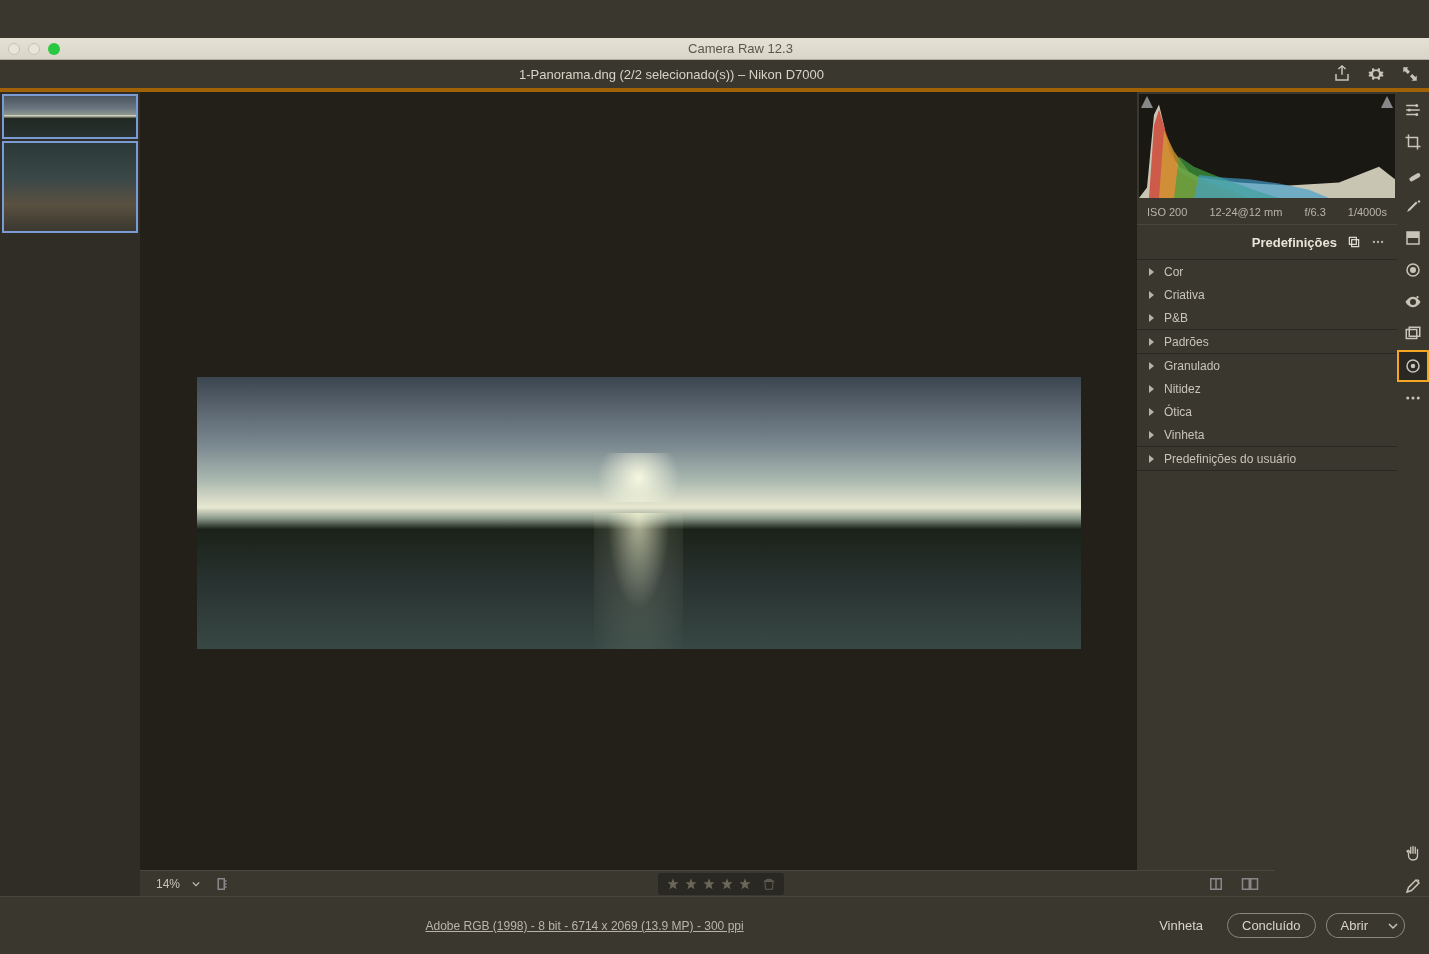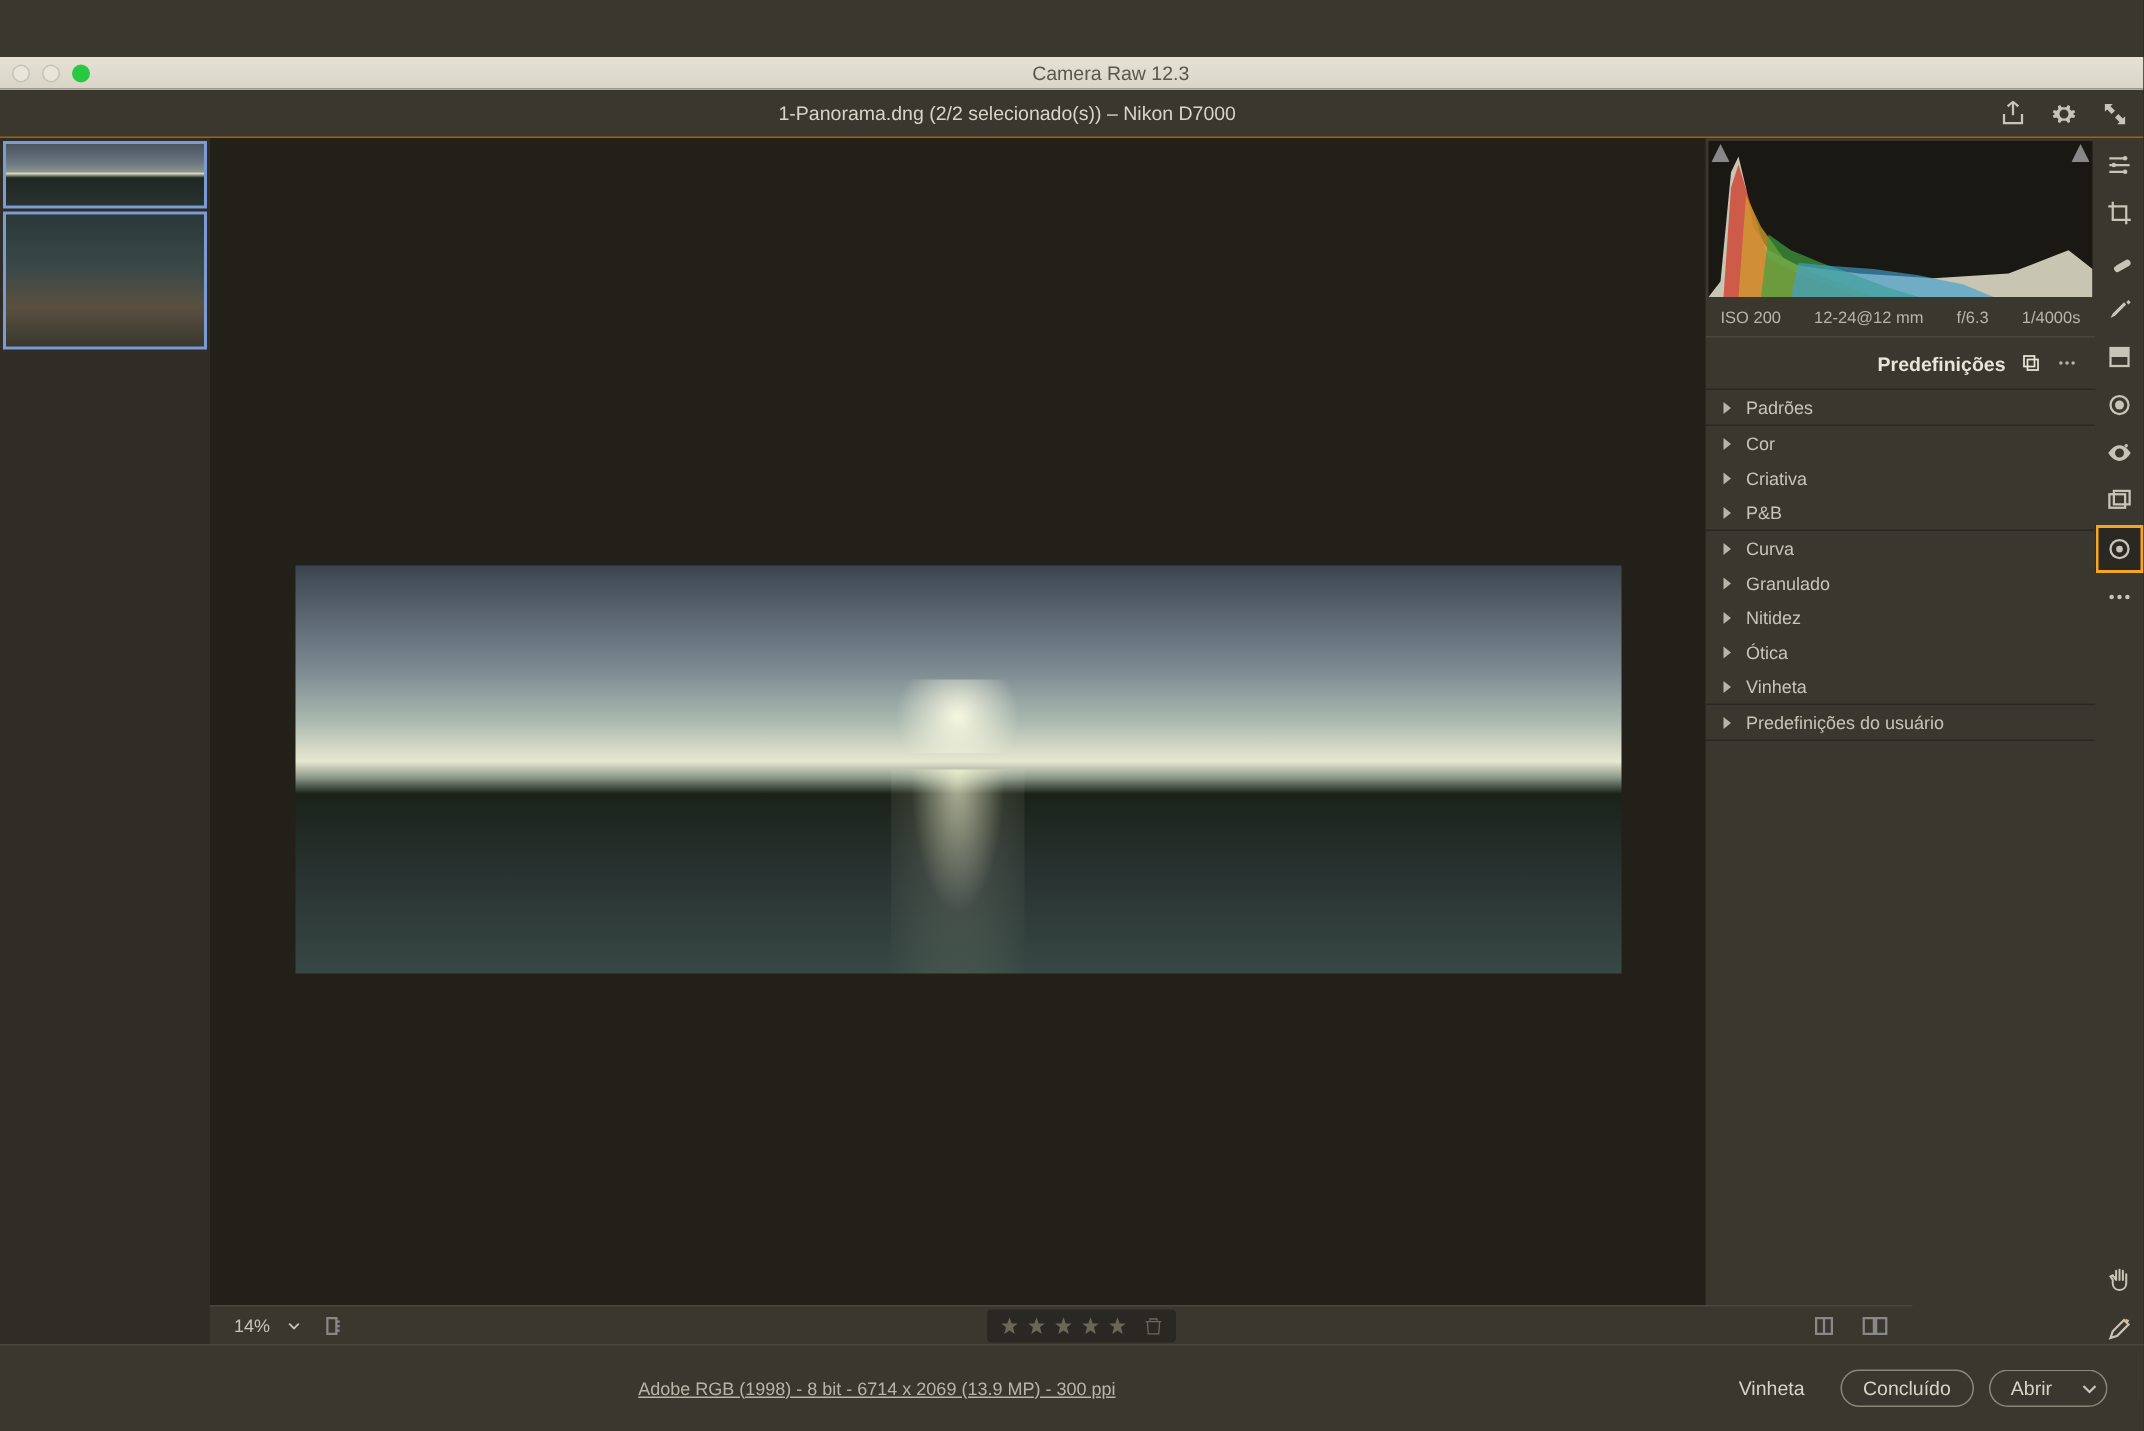--- a/index.html
+++ b/index.html
@@ -4,21 +4,21 @@
 <style>
 *{margin:0;padding:0;box-sizing:border-box;font-family:-apple-system,BlinkMacSystemFont,"Segoe UI",sans-serif;}
 body{width:1429px;height:954px;background:#3a372f;overflow:hidden;color:#d8d4c8;}
 .titlebar{height:22px;background:linear-gradient(#e5e1d4,#d9d5c8);display:flex;align-items:center;padding:0 8px;border-bottom:1px solid #b0ac9f;margin-top:38px;}
 .traffic{display:flex;gap:8px;}
 .tl{width:12px;height:12px;border-radius:50%;}
 .tl.r{background:#e8e5da;border:1px solid #c5c2b7;}
 .tl.y{background:#e8e5da;border:1px solid #c5c2b7;}
 .tl.g{background:#28c940;}
 .wtitle{flex:1;text-align:center;font-size:13px;color:#5a574c;}
-.header{height:32px;background:#3a372f;display:flex;align-items:center;padding:0 10px;border-bottom:1px solid #a16207;}
+.header{height:32px;background:#3a372f;display:flex;align-items:center;padding:0 10px;border-bottom:4px solid #a16207;}
 .header-title{flex:1;text-align:center;font-size:13px;color:#d8d4c8;}
 .header-actions{display:flex;gap:16px;align-items:center;}
 .hicon{width:18px;height:18px;fill:#c8c4b8;cursor:pointer;}
 .body{display:flex;height:calc(100% - 22px - 32px - 58px);position:relative;}
 .filmstrip{width:140px;background:#2f2d26;padding:2px;overflow-y:auto;}
 .thumb{width:136px;height:45px;margin-bottom:2px;border:1px solid #5a574c;cursor:pointer;position:relative;}
 .thumb.tall{height:92px;}
 .thumb.sel{border:2px solid #7a9bd4;}
 .thumb.pan{background:linear-gradient(to bottom,#4a5560 0%,#6a7580 30%,#8a958f 45%,#d8d8c0 48%,#202822 55%,#283230 100%);}
 .thumb.room{background:linear-gradient(to bottom,#2a3838 0%,#3a4848 40%,#5a5040 70%,#3a3830 100%);}
@@ -134,42 +134,38 @@
       <svg class="phicon" viewBox="0 0 24 24">
           <circle cx="5" cy="12" r="2"></circle>
           <circle cx="12" cy="12" r="2"></circle>
           <circle cx="19" cy="12" r="2"></circle>
         </svg>
     </div>
     <div class="preset-list">
       <div class="preset-group">
         <div class="preset-item">
             <span class="tri"></span>
+            <span>Cor</span>
+          </div>
+        <div class="preset-item">
+            <span class="tri"></span>
+            <span>Criativa</span>
+          </div>
+        <div class="preset-item">
+            <span class="tri"></span>
+            <span>P&amp;B</span>
+          </div>
+      </div>
+      <div class="preset-group">
+        <div class="preset-item">
+            <span class="tri"></span>
             <span>Padrões</span>
           </div>
       </div>
       <div class="preset-group">
-        <div class="preset-item">
-            <span class="tri"></span>
-            <span>Cor</span>
-          </div>
-        <div class="preset-item">
-            <span class="tri"></span>
-            <span>Criativa</span>
-          </div>
-        <div class="preset-item">
-            <span class="tri"></span>
-            <span>P&amp;B</span>
-          </div>
-      </div>
-      <div class="preset-group">
-        <div class="preset-item">
-            <span class="tri"></span>
-            <span>Curva</span>
-          </div>
         <div class="preset-item">
             <span class="tri"></span>
             <span>Granulado</span>
           </div>
         <div class="preset-item">
             <span class="tri"></span>
             <span>Nitidez</span>
           </div>
         <div class="preset-item">
             <span class="tri"></span>

